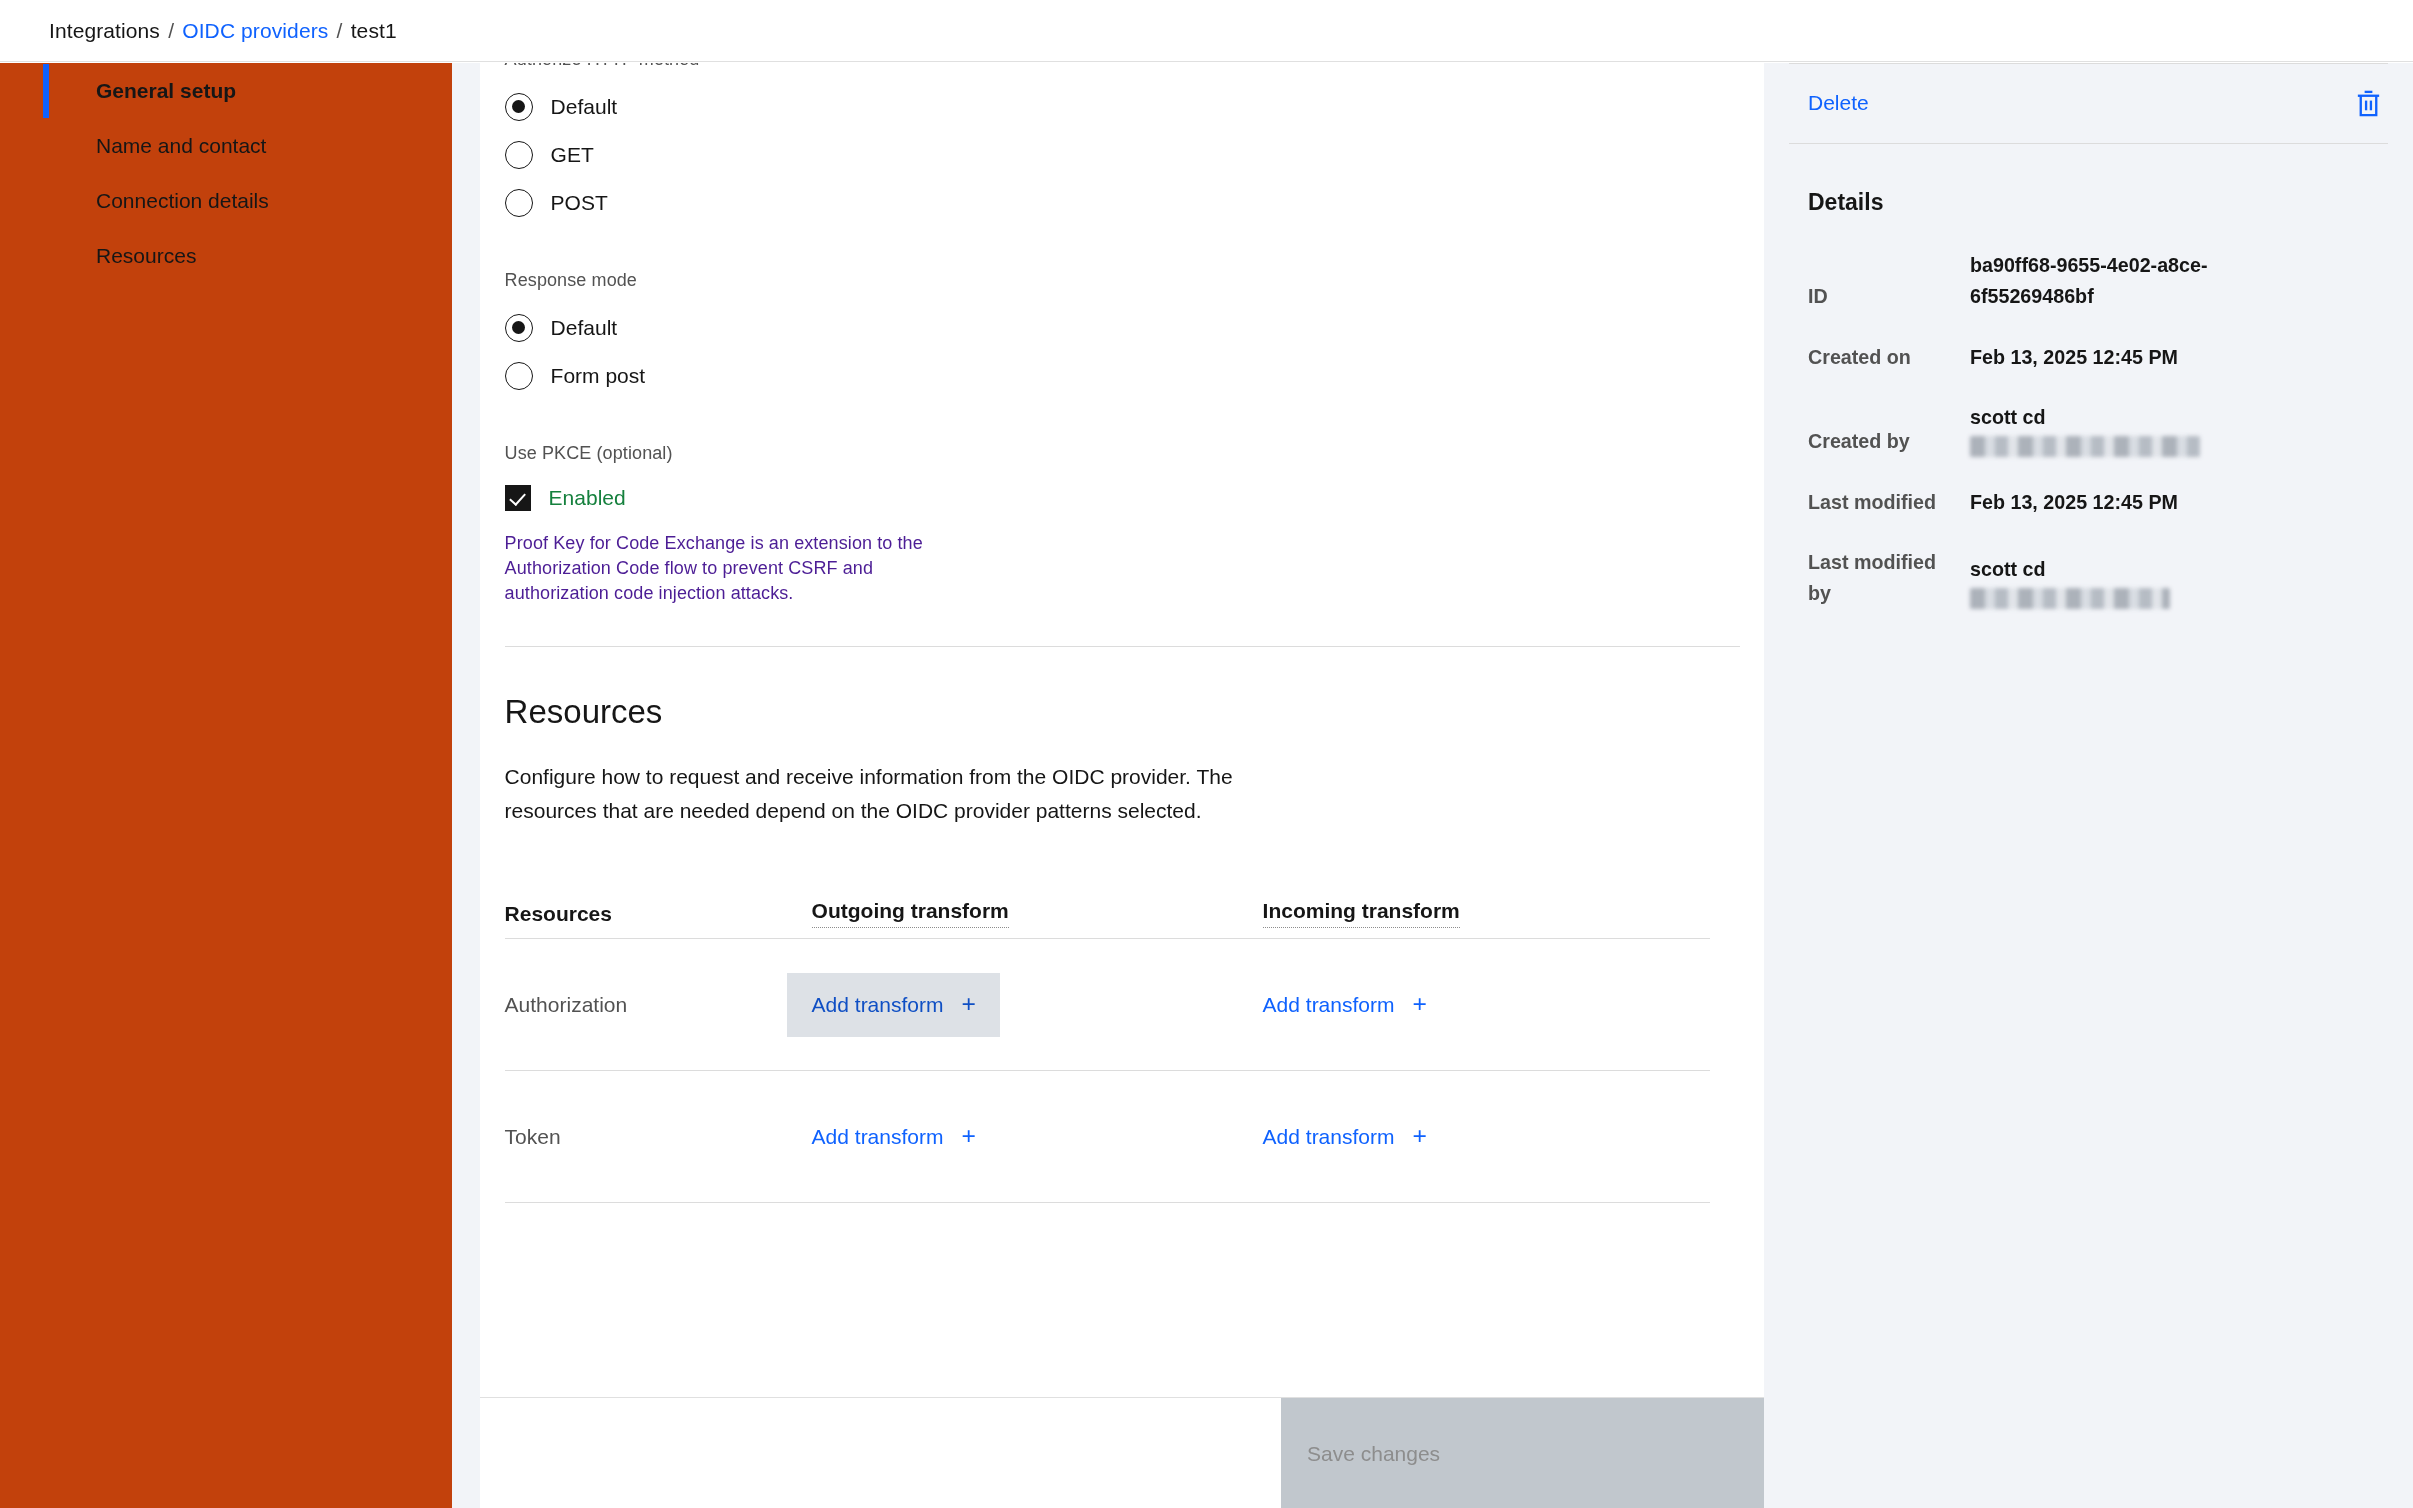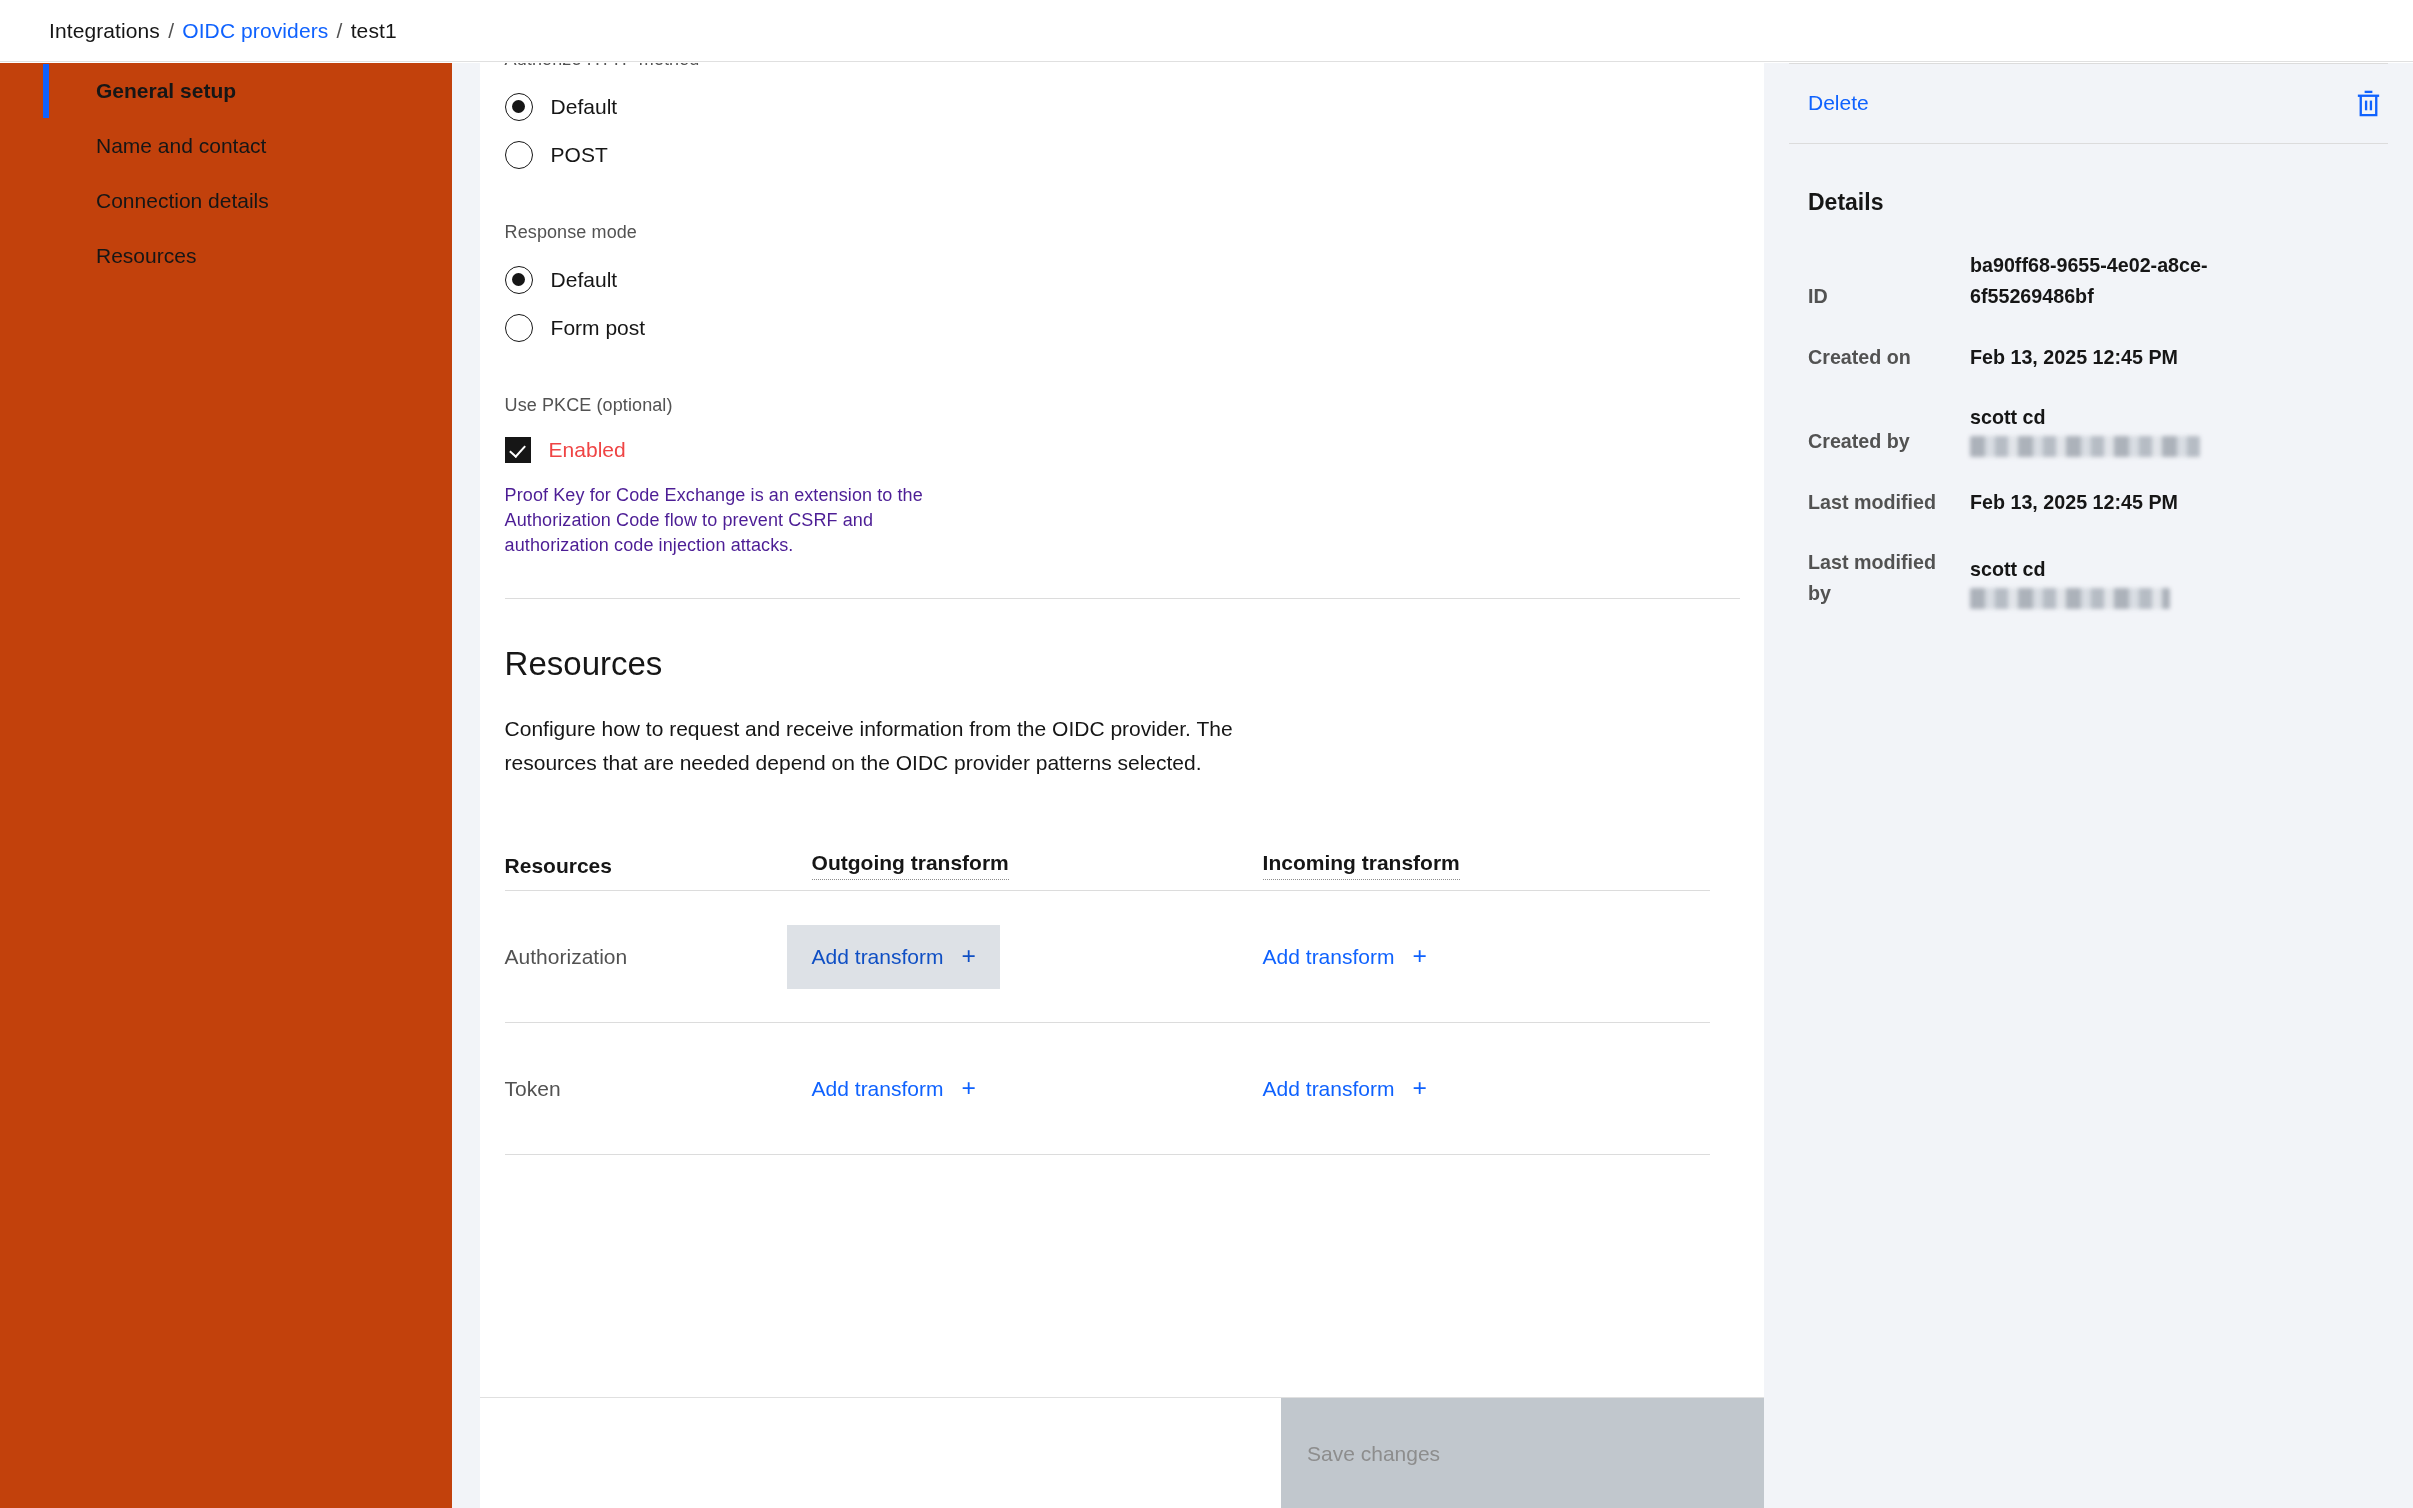--- a/index.html
+++ b/index.html
@@ -174,21 +174,21 @@
     left: 7.4px; top: 3.3px;
     width: 7.4px; height: 13px;
     border: solid #ffffff;
     border-width: 0 2.5px 2.5px 0;
     transform: rotate(42deg);
   }
   .check-label {
     margin-left: 18px;
     font-size: 21px;
     line-height: 28px;
-    color: #ef4444;
+    color: #15803d;
   }
   .helper-text {
     margin-top: 11.5px;
     font-size: 18px;
     line-height: 24.6px;
     color: #4c1d95;
     max-width: 443px;
     letter-spacing: 0.1px;
   }
 
@@ -422,20 +422,24 @@
       <div class="form-section">
 
         <div class="field-group">
           <div class="field-label">Authorize HTTP method</div>
           <label class="radio-row">
             <span class="radio checked"></span>
             <span class="radio-label">Default</span>
           </label>
           <label class="radio-row">
             <span class="radio"></span>
+            <span class="radio-label">GET</span>
+          </label>
+          <label class="radio-row">
+            <span class="radio"></span>
             <span class="radio-label">POST</span>
           </label>
         </div>
 
         <div class="field-group">
           <div class="field-label">Response mode</div>
           <label class="radio-row">
             <span class="radio checked"></span>
             <span class="radio-label">Default</span>
           </label>

